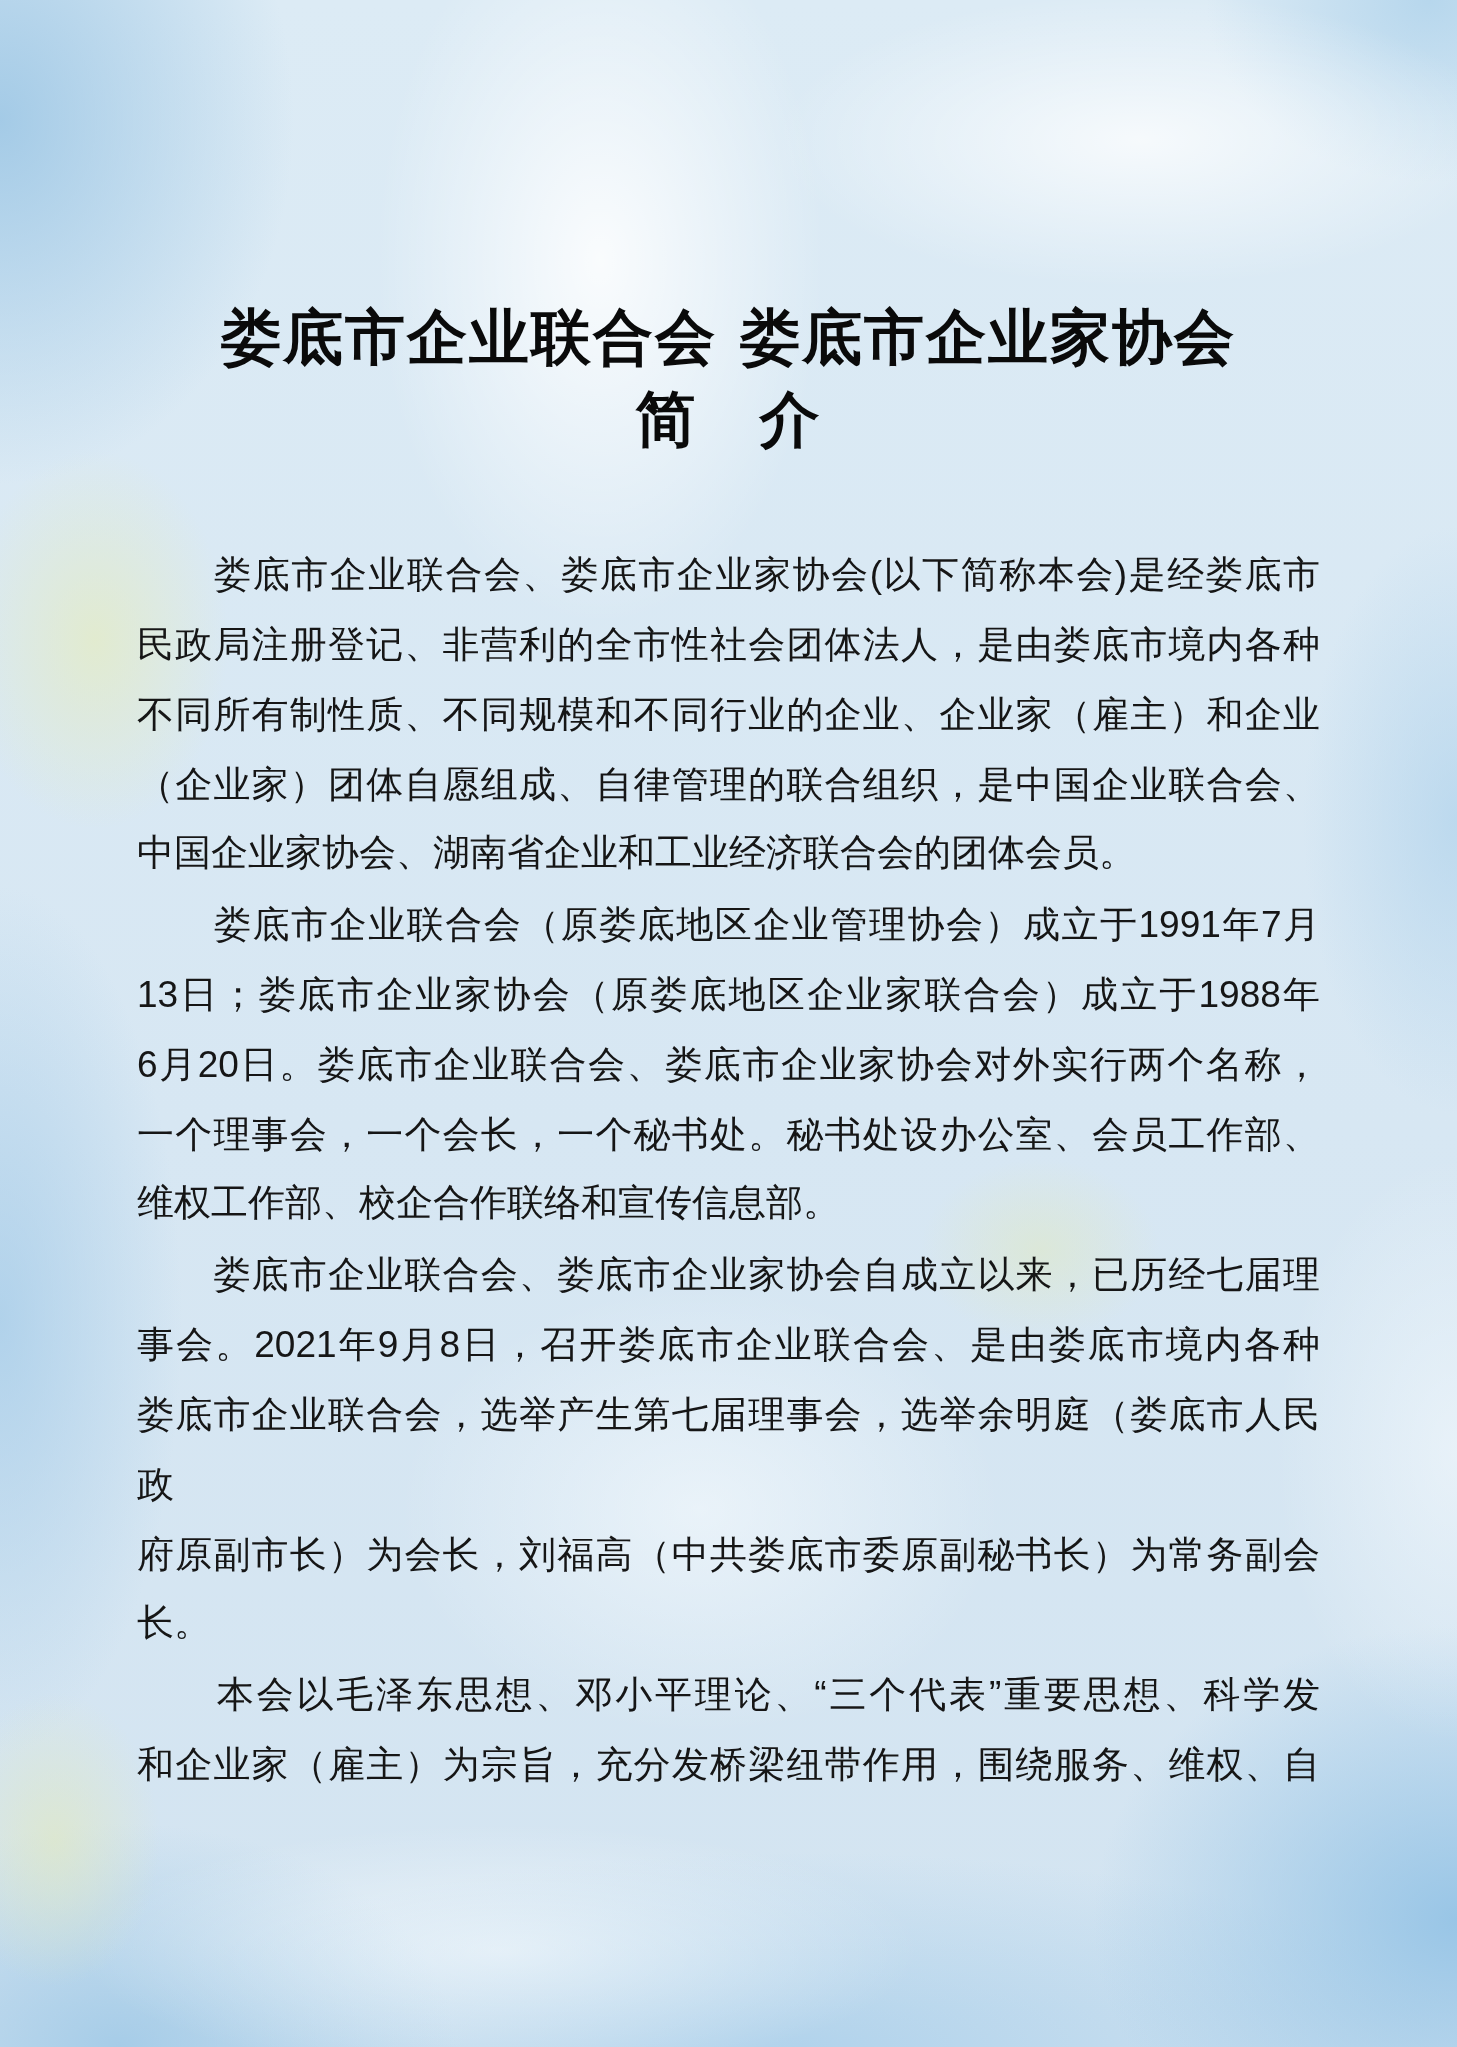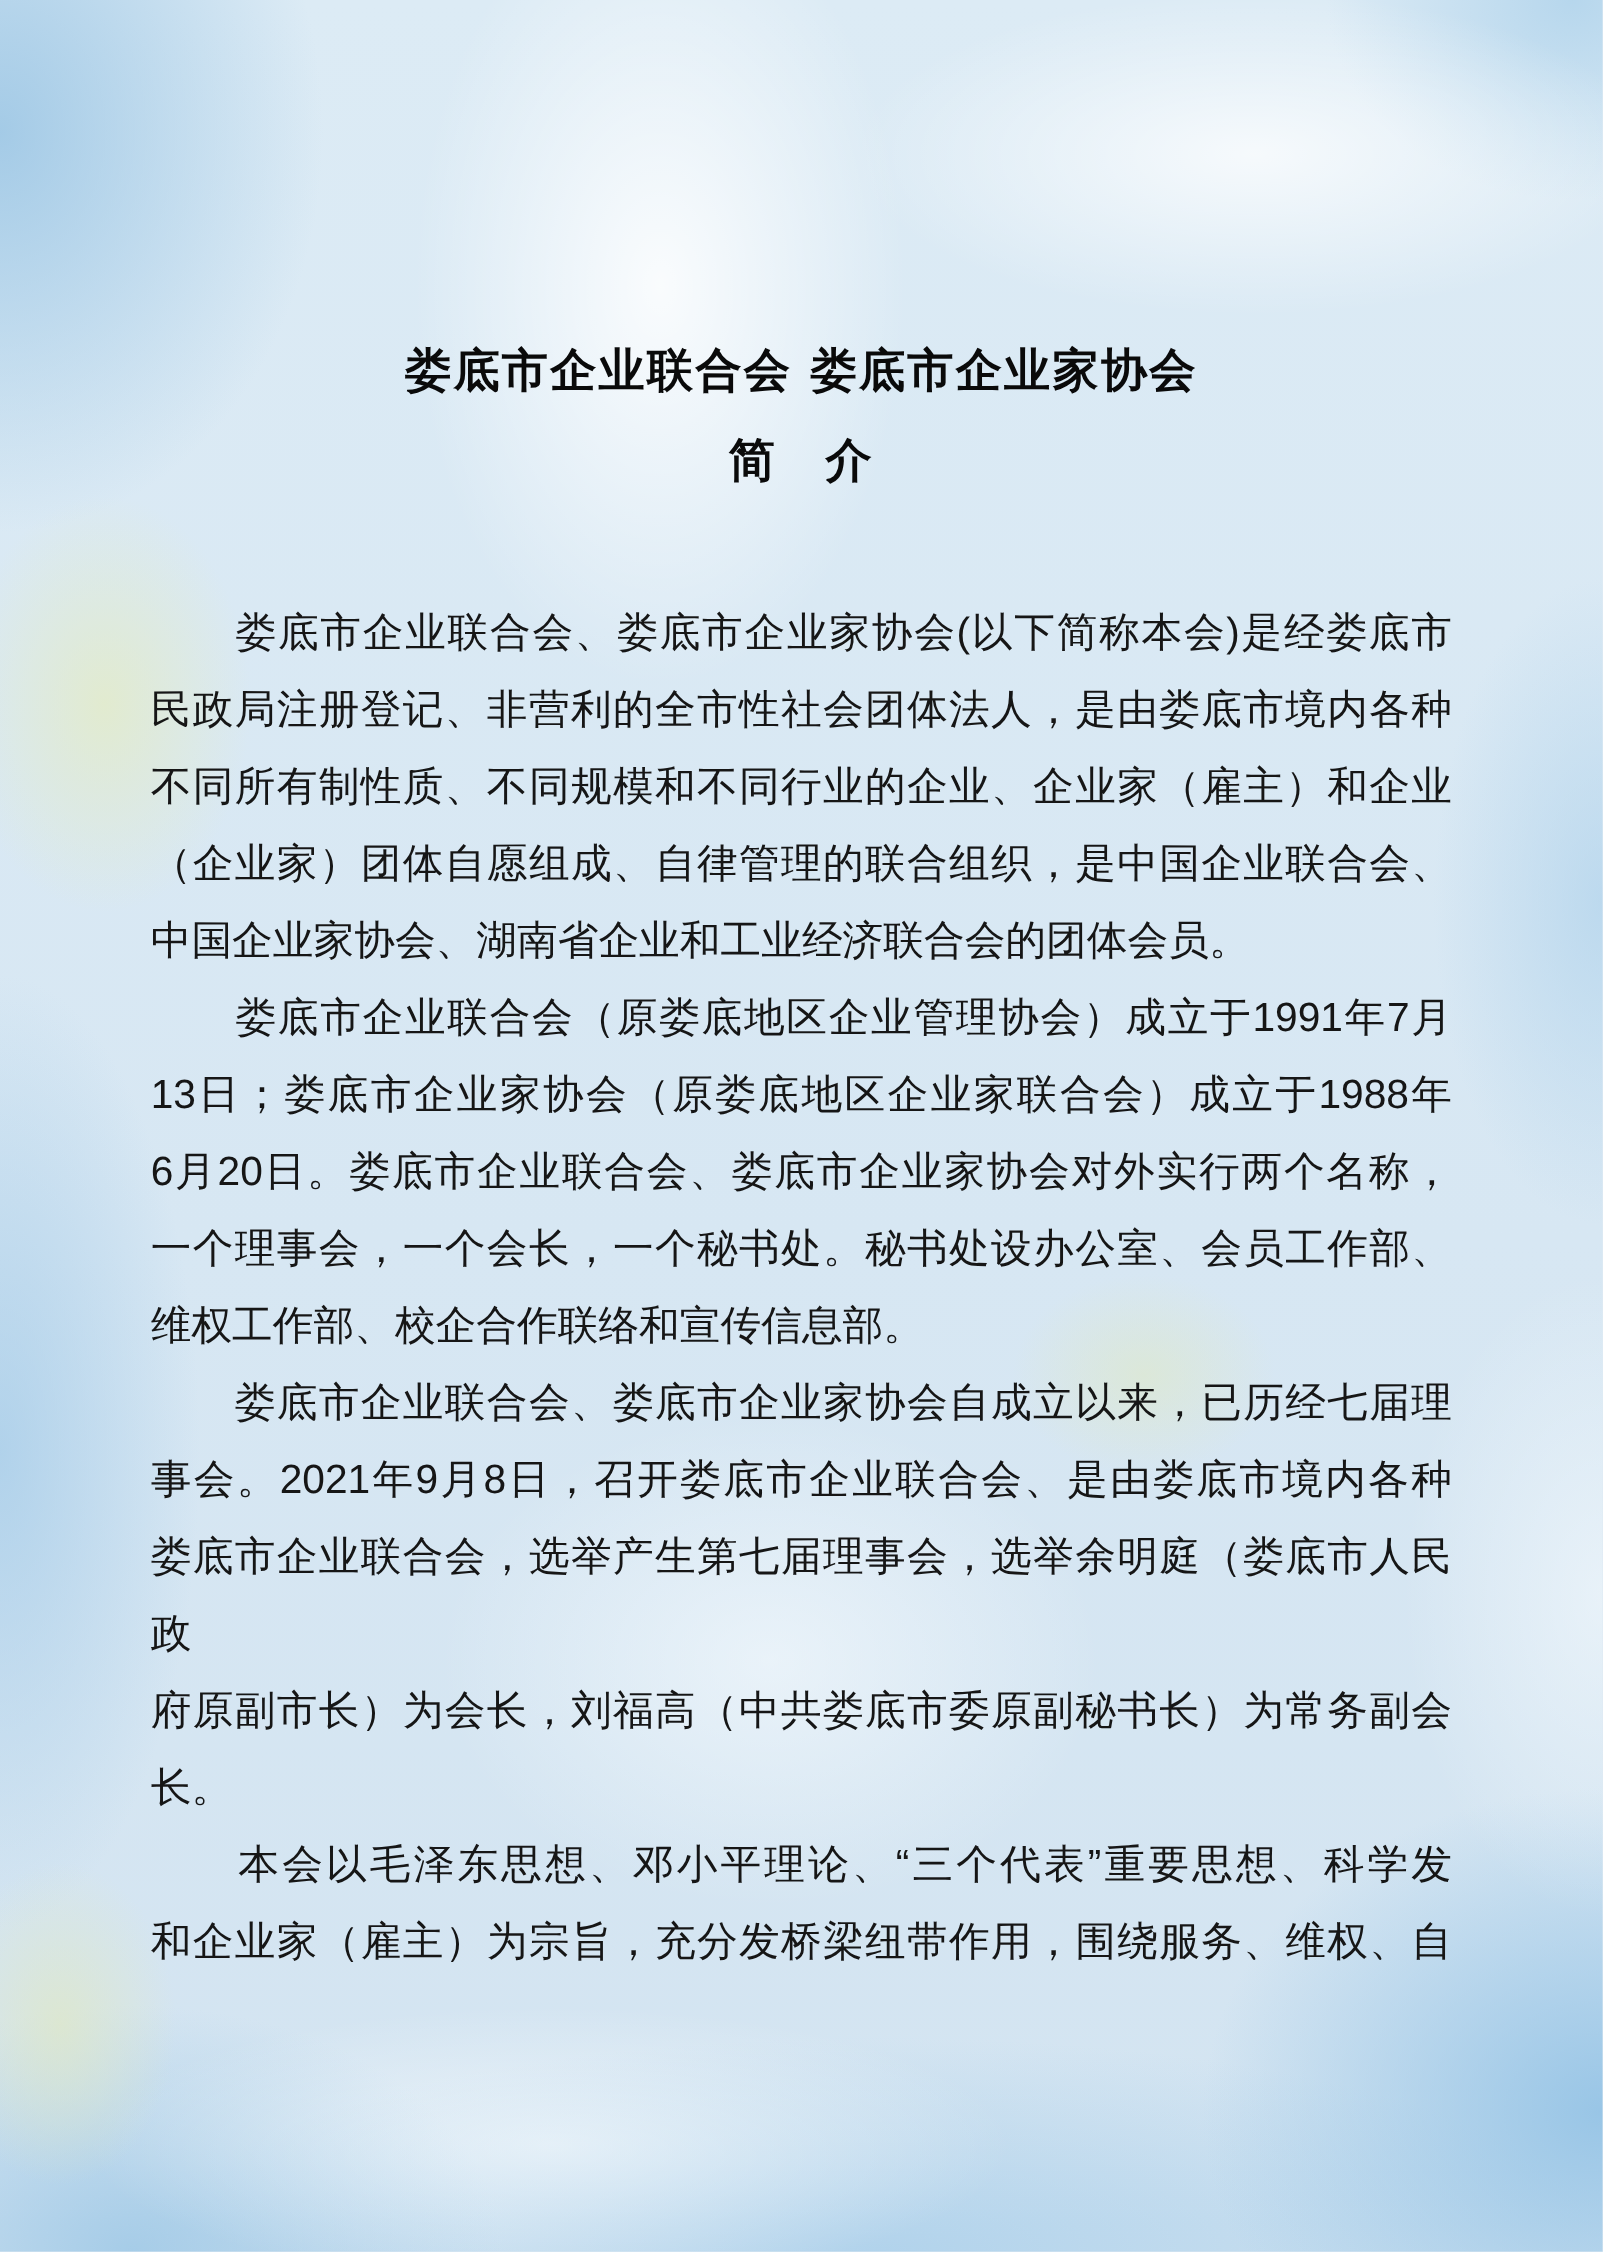--- a/index.html
+++ b/index.html
@@ -41,21 +41,21 @@
   }
 
   .title-block {
     position: absolute;
     top: 296px;
     left: 137px;
     width: 1183px;
     text-align: center;
     font-family: "DejaVu Serif", "Liberation Serif", serif;
     font-weight: bold;
-    font-size: 42px;
+    font-size: 60px;
     line-height: 82px;
     letter-spacing: 2px;
     color: #0a0a0a;
   }
 
   .body-block {
     position: absolute;
     top: 540px;
     left: 137px;
     width: 1183px;
@@ -67,20 +67,21 @@
 
   .line {
     text-align: justify;
     text-align-last: justify;
     text-justify: inter-character;
     white-space: pre-wrap;
   }
 
   .line.para-end {
     text-align-last: left;
+    font-family: Liberation Mono, monospace;
   }
 </style>
 </head>
 <body>
 
 <div class="page">
 
   <div class="title-block">
     <div class="title-line">娄底市企业联合会 娄底市企业家协会</div>
     <div class="title-line">简　介</div>

